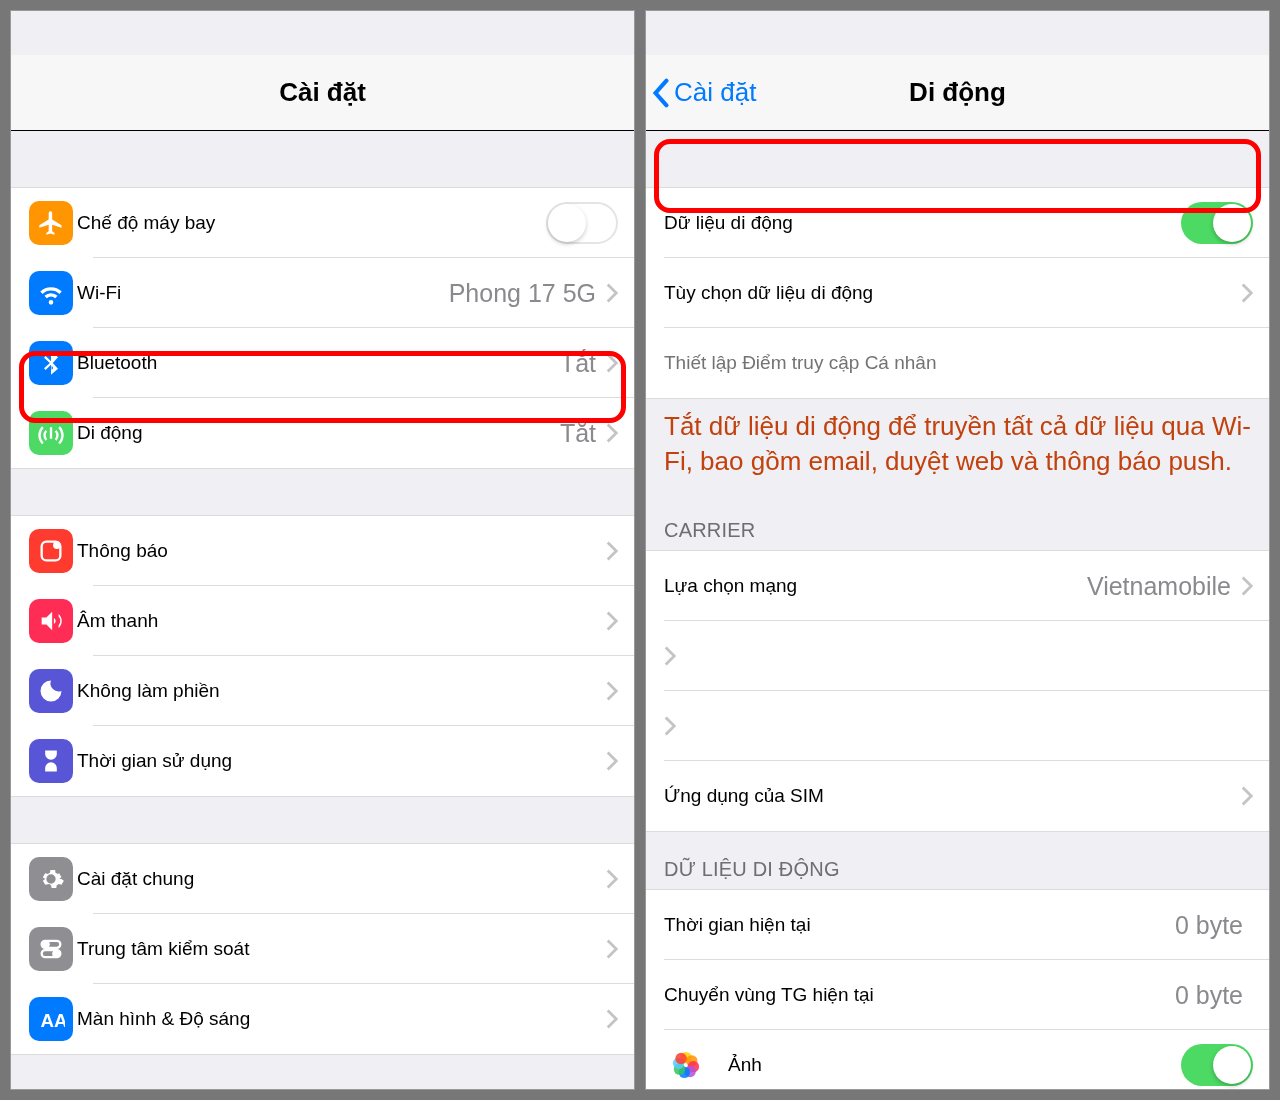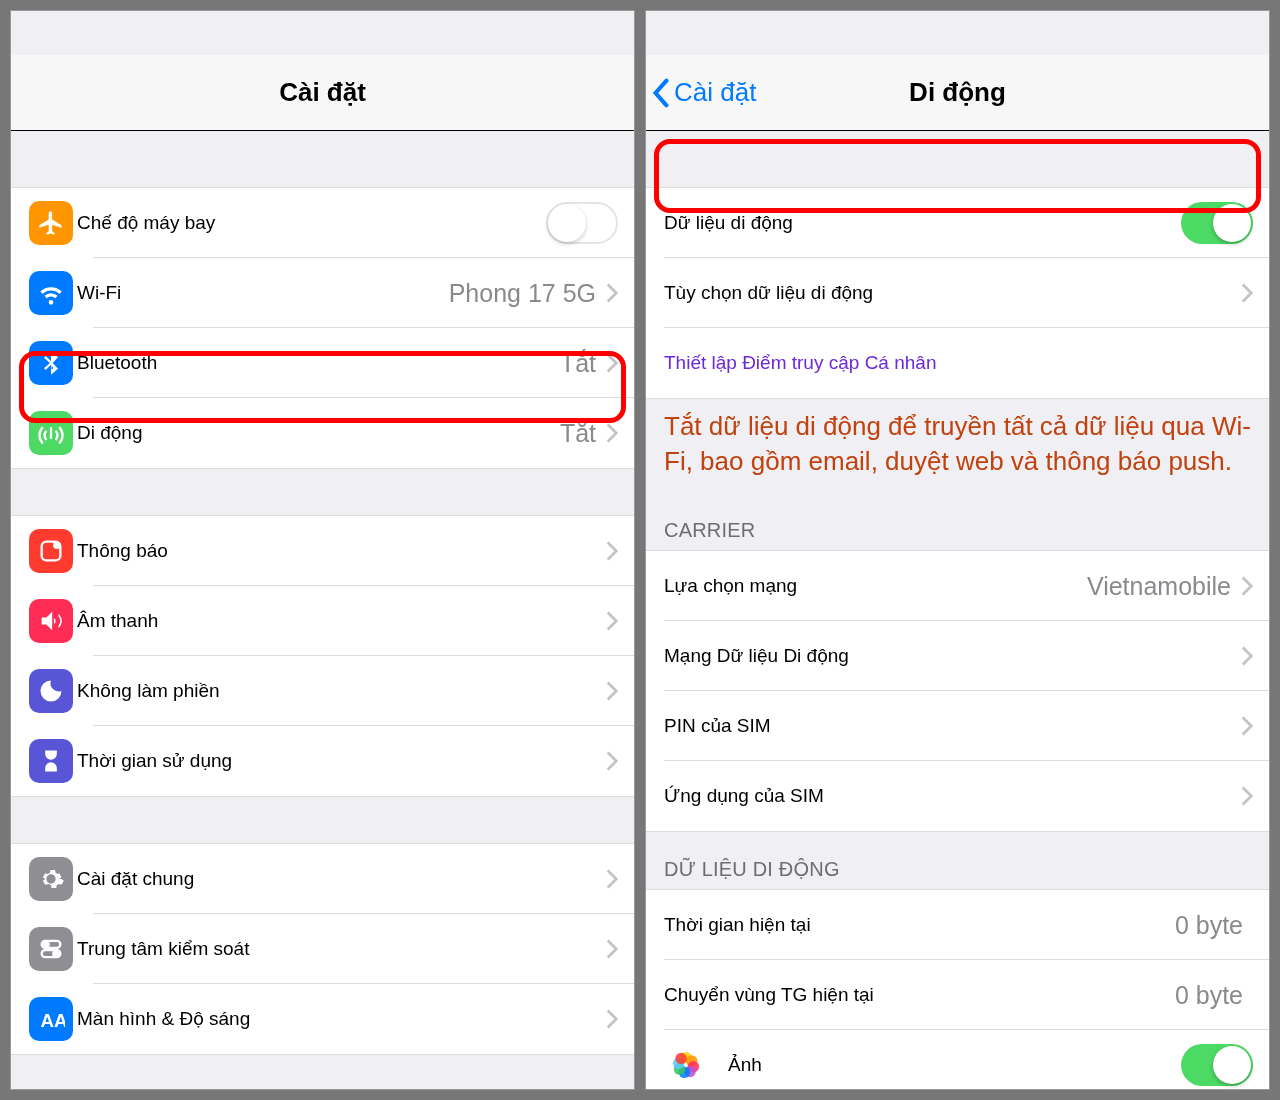--- a/index.html
+++ b/index.html
@@ -91,21 +91,21 @@
     justify-content: center;
     flex-shrink: 0;
     color: #fff;
   }
   .glyph { width: 28px; height: 28px; }
   .label {
     font-size: 19px;
     color: #000;
     flex: 1;
   }
-  .label.gray { color: #6d28d9; }
+  .label.gray { color: #737373; }
   .value {
     font-size: 25px;
     color: #8a8a8e;
     margin-right: 10px;
   }
   .chev {
     width: 12px;
     height: 20px;
   }
   .toggle {
@@ -340,27 +340,25 @@
     <div class="header-text">CARRIER</div>
     <div class="group tight">
       <div class="row noicon">
         <div class="label">Lựa chọn mạng</div>
         <div class="value">Vietnamobile</div>
         <svg class="chev" viewBox="0 0 8 14" fill="none">
             <path d="M1 1l6 6-6 6" stroke="#c4c4c6" stroke-width="2"></path>
           </svg>
       </div>
       <div class="row noicon">
-        <div class="label">Mạng Dữ liệu Di động</div>
-        <svg class="chev" viewBox="0 0 8 14" fill="none">
-            <path d="M1 1l6 6-6 6" stroke="#c4c4c6" stroke-width="2"></path>
-          </svg>
-      </div>
-      <div class="row noicon">
-        <div class="label">PIN của SIM</div>
+        <svg class="chev" viewBox="0 0 8 14" fill="none">
+            <path d="M1 1l6 6-6 6" stroke="#c4c4c6" stroke-width="2"></path>
+          </svg>
+      </div>
+      <div class="row noicon">
         <svg class="chev" viewBox="0 0 8 14" fill="none">
             <path d="M1 1l6 6-6 6" stroke="#c4c4c6" stroke-width="2"></path>
           </svg>
       </div>
       <div class="row noicon">
         <div class="label">Ứng dụng của SIM</div>
         <svg class="chev" viewBox="0 0 8 14" fill="none">
             <path d="M1 1l6 6-6 6" stroke="#c4c4c6" stroke-width="2"></path>
           </svg>
       </div>

